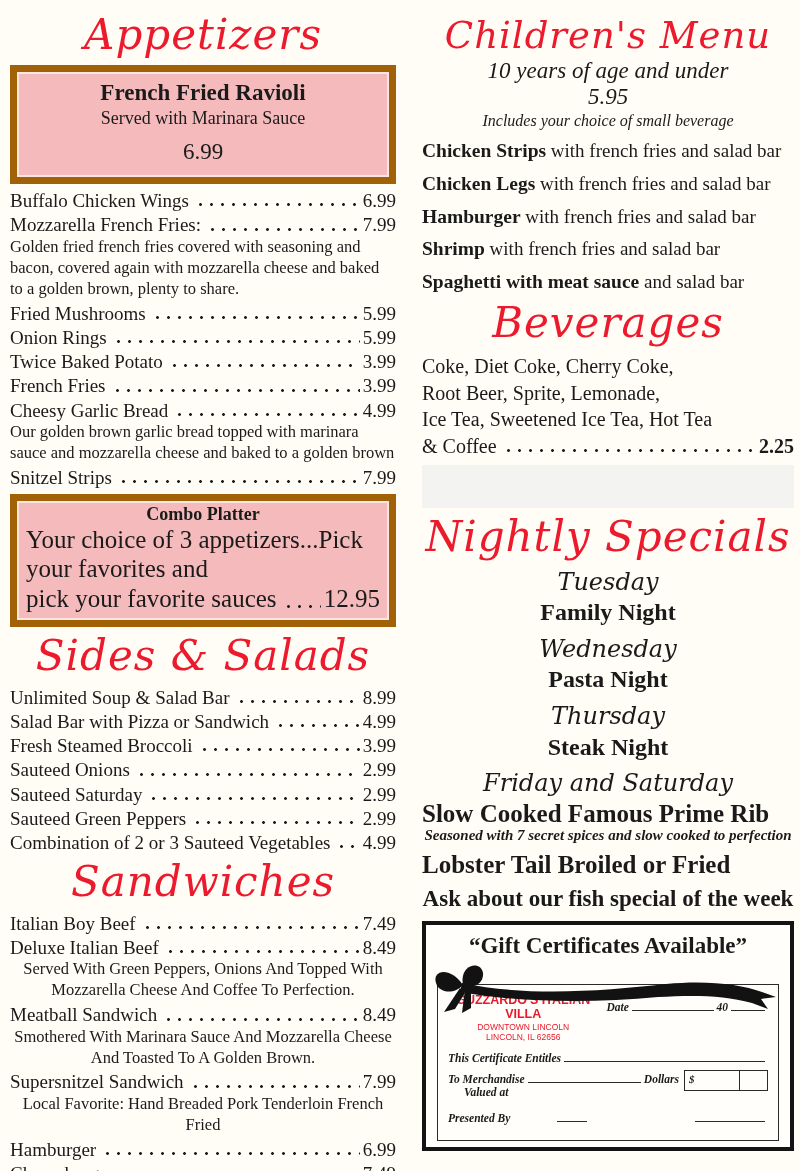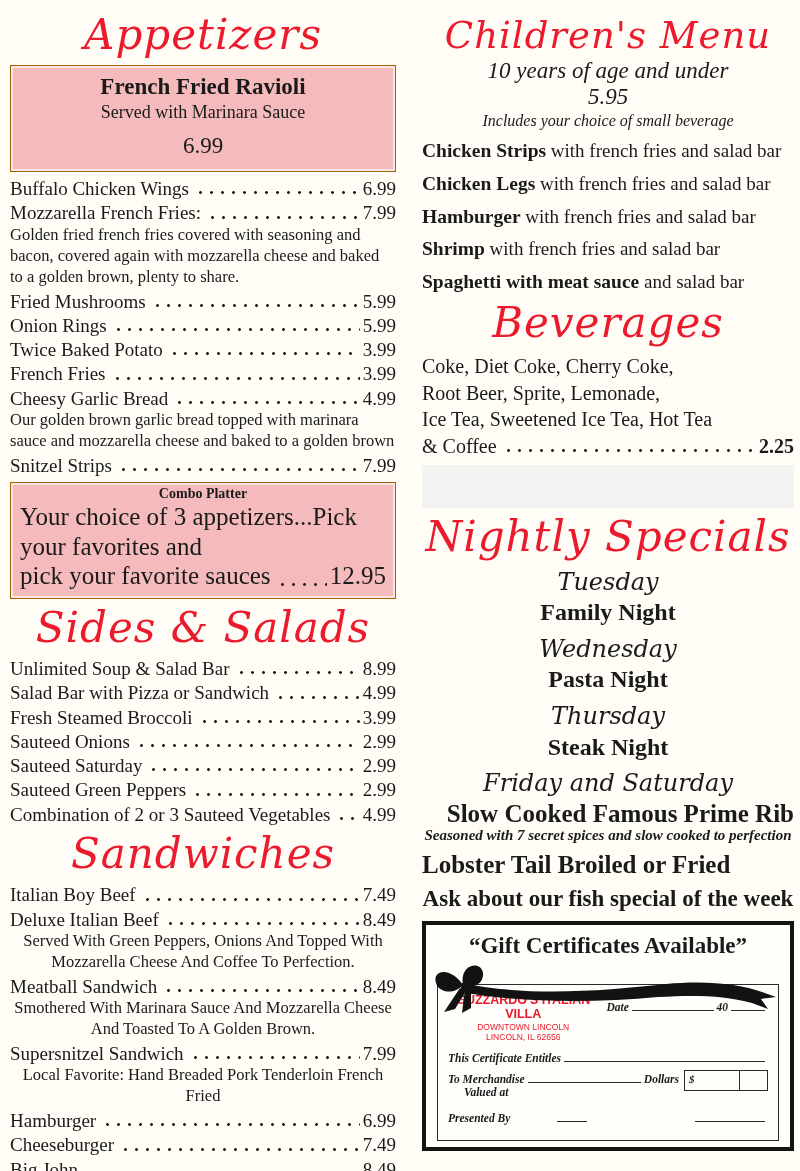--- a/index.html
+++ b/index.html
@@ -36,51 +36,51 @@
     background-image:radial-gradient(circle, #1b1b1b 1.25px, transparent 1.55px);
     background-size:11px 5px; background-repeat:repeat-x; background-position:0 50%;
   }
   .pr { white-space:nowrap; }
   .desc { font-size:16.5px; line-height:1.27; margin:1px 0 2px; }
   .desc.center { text-align:center; }
 
   
   .pinkbox {
     background:#f5babb;
-    border:1px solid #a16207;
+    border:7px solid #a16207;
     box-shadow:inset 0 0 0 2px #fbe5e2;
     text-align:center;
     margin:6px 0;
   }
   .featured { padding:8px 10px 12px; }
   .featured .f-title { font-size:23px; font-weight:bold; line-height:1.15; }
   .featured .f-sub   { font-size:18px; line-height:1.3; }
   .featured .f-price { font-size:23px; margin-top:9px; }
 
   .combo { padding:3px 9px 7px; text-align:left; }
-  .combo .c-title { font-size:14px; font-weight:bold; text-align:center; line-height:1.15; }
+  .combo .c-title { font-size:18px; font-weight:bold; text-align:center; line-height:1.15; }
   .combo .c-line  { font-size:25px; line-height:1.18; }
   .combo .row { margin-top:0; }
 
   
   .kids-title { font-size:37px; margin:10px 0 2px; }
   .c-sub  { text-align:center; font-style:italic; font-size:23px; line-height:1.15; }
   .c-sub2 { text-align:center; font-style:italic; font-size:16px; line-height:1.2; margin-bottom:6px; }
   .kid-item { font-size:19px; margin-top:9px; line-height:1.2; }
   .kid-item b { font-size:19.5px; }
 
   .bev-line { font-size:20px; line-height:1.31; }
   .bev-last { font-size:20px; }
   .bev-last .pr { font-weight:bold; }
 
   .gray-strip { height:43px; background:#f3f3f1; margin:8px 0 2px; }
 
   .day   { text-align:center; font-family:"DejaVu Serif",serif; font-style:italic; font-size:24px; line-height:1.15; margin-top:9px; }
   .night { text-align:center; font-weight:bold; font-size:24px; line-height:1.15; margin-top:3px; }
-  .prime { text-align:right; font-weight:bold; font-size:25px; line-height:1.1; margin-top:2px; }
+  .prime { text-align:left; font-weight:bold; font-size:25px; line-height:1.1; margin-top:2px; }
   .seasoned { text-align:center; font-weight:bold; font-style:italic; font-size:15px; line-height:1.1; }
   .lobster { font-weight:bold; font-size:25px; line-height:1.1; margin-top:7px; }
   .ask { text-align:center; font-weight:bold; font-size:23px; line-height:1.1; margin-top:8px; }
 
   
   .cert { border:4px solid #141414; background:#fffefb; margin-top:9px; padding:8px 11px 6px; position:relative; }
   .cert-head { text-align:center; font-weight:bold; font-size:23px; line-height:1.1; }
   .cert-inner { position:relative; border:1.5px solid #2a2a2a; margin-top:26px; padding:4px 10px 2px; }
   .ribbon { position:absolute; top:-24px; left:-10px; width:352px; height:54px; pointer-events:none; }
   .brandrow { display:flex; margin-top:2px; }

